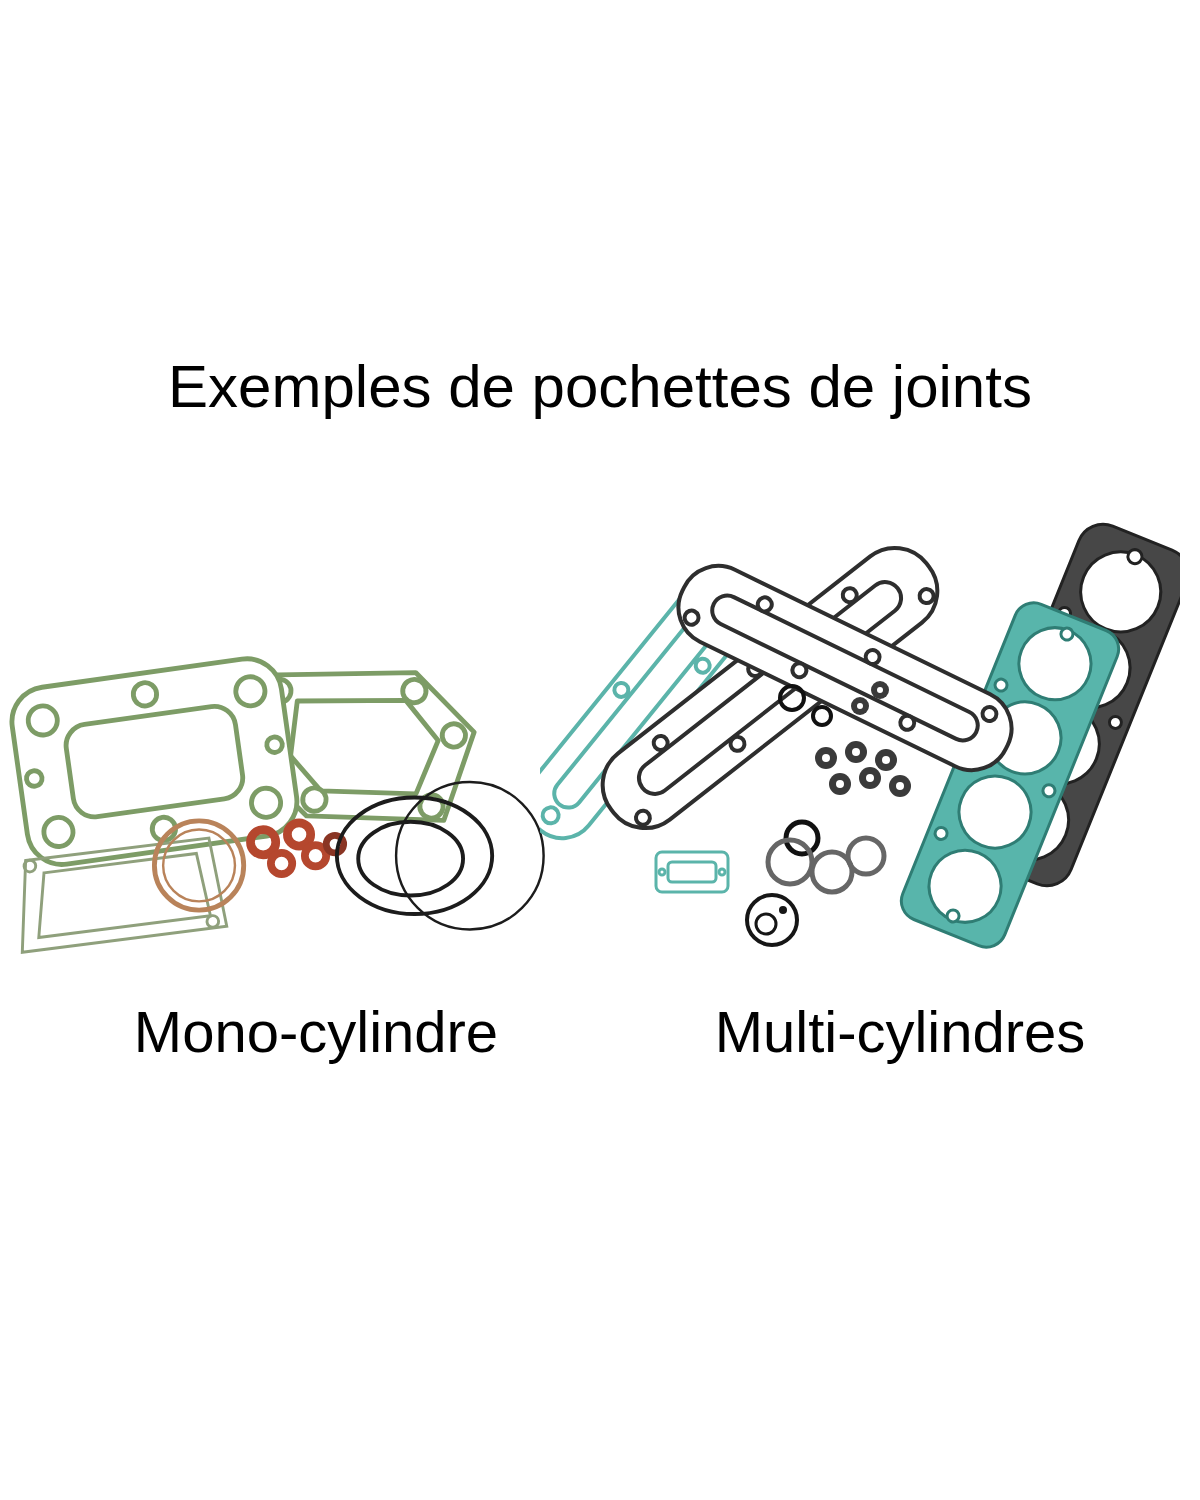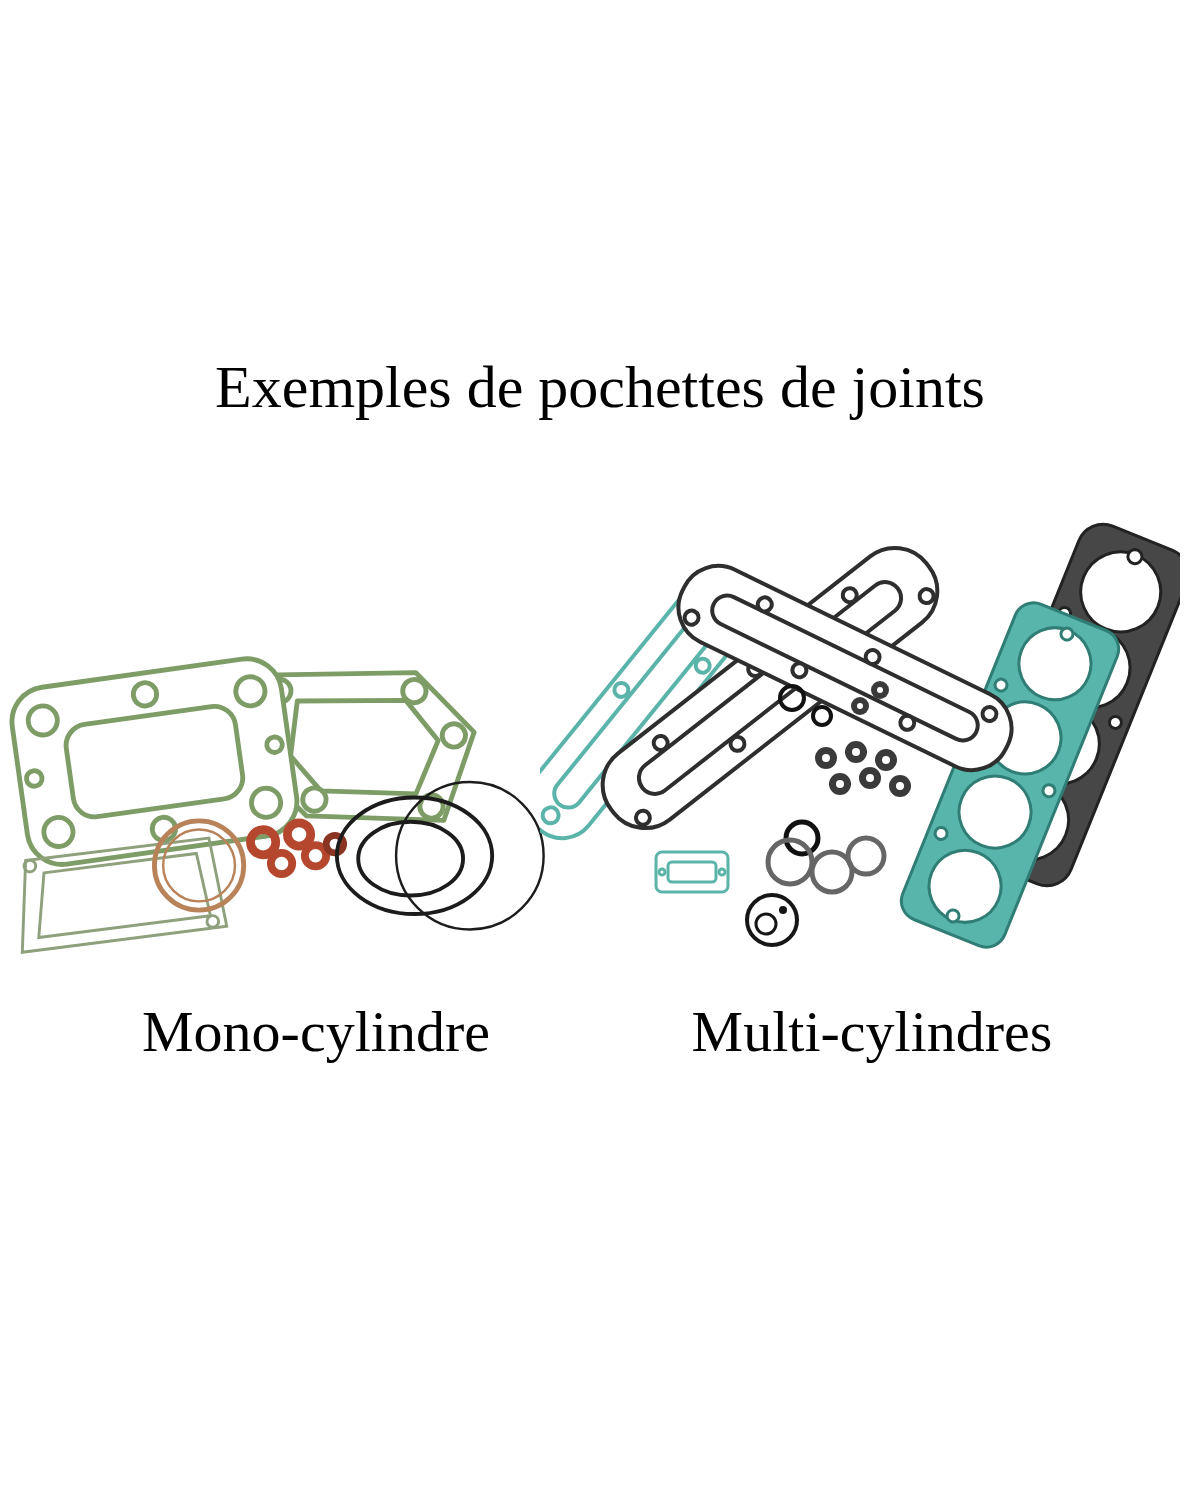--- a/index.html
+++ b/index.html
@@ -1,21 +1,21 @@
 <!DOCTYPE html>
 <html><head>
 <meta charset="utf-8">
 <style>
   html,body{margin:0;padding:0;background:#ffffff;}
   .canvas{
     position:relative;
     width:1200px;height:1500px;
     background:#ffffff;
     overflow:hidden;
-    font-family:Liberation Serif, serif;
+    font-family:Liberation Sans, sans-serif;
     color:#000000;
   }
   .title{
     position:absolute;
     top:352px;left:0;width:1200px;
     text-align:center;
     font-size:60px;
     line-height:1.18;
     font-weight:400;
     color:#000000;
@@ -26,21 +26,21 @@
   .illus-right{left:540px;top:520px;width:640px;height:460px;}
   .kit-label{
     position:absolute;
     top:998px;
     font-size:58px;
     font-weight:400;
     text-align:center;
     color:#000000;
   }
   .kit-label.mono{left:16px;width:600px;}
-  .kit-label.multi{left:572px;width:600px;}
+  .kit-label.multi{left:600px;width:600px;}
 </style>
 </head>
 <body>
 
 <div class="canvas">
 
   <h1 class="title">
     <span>Exemples de pochettes de joints</span><br>
   </h1>
 

